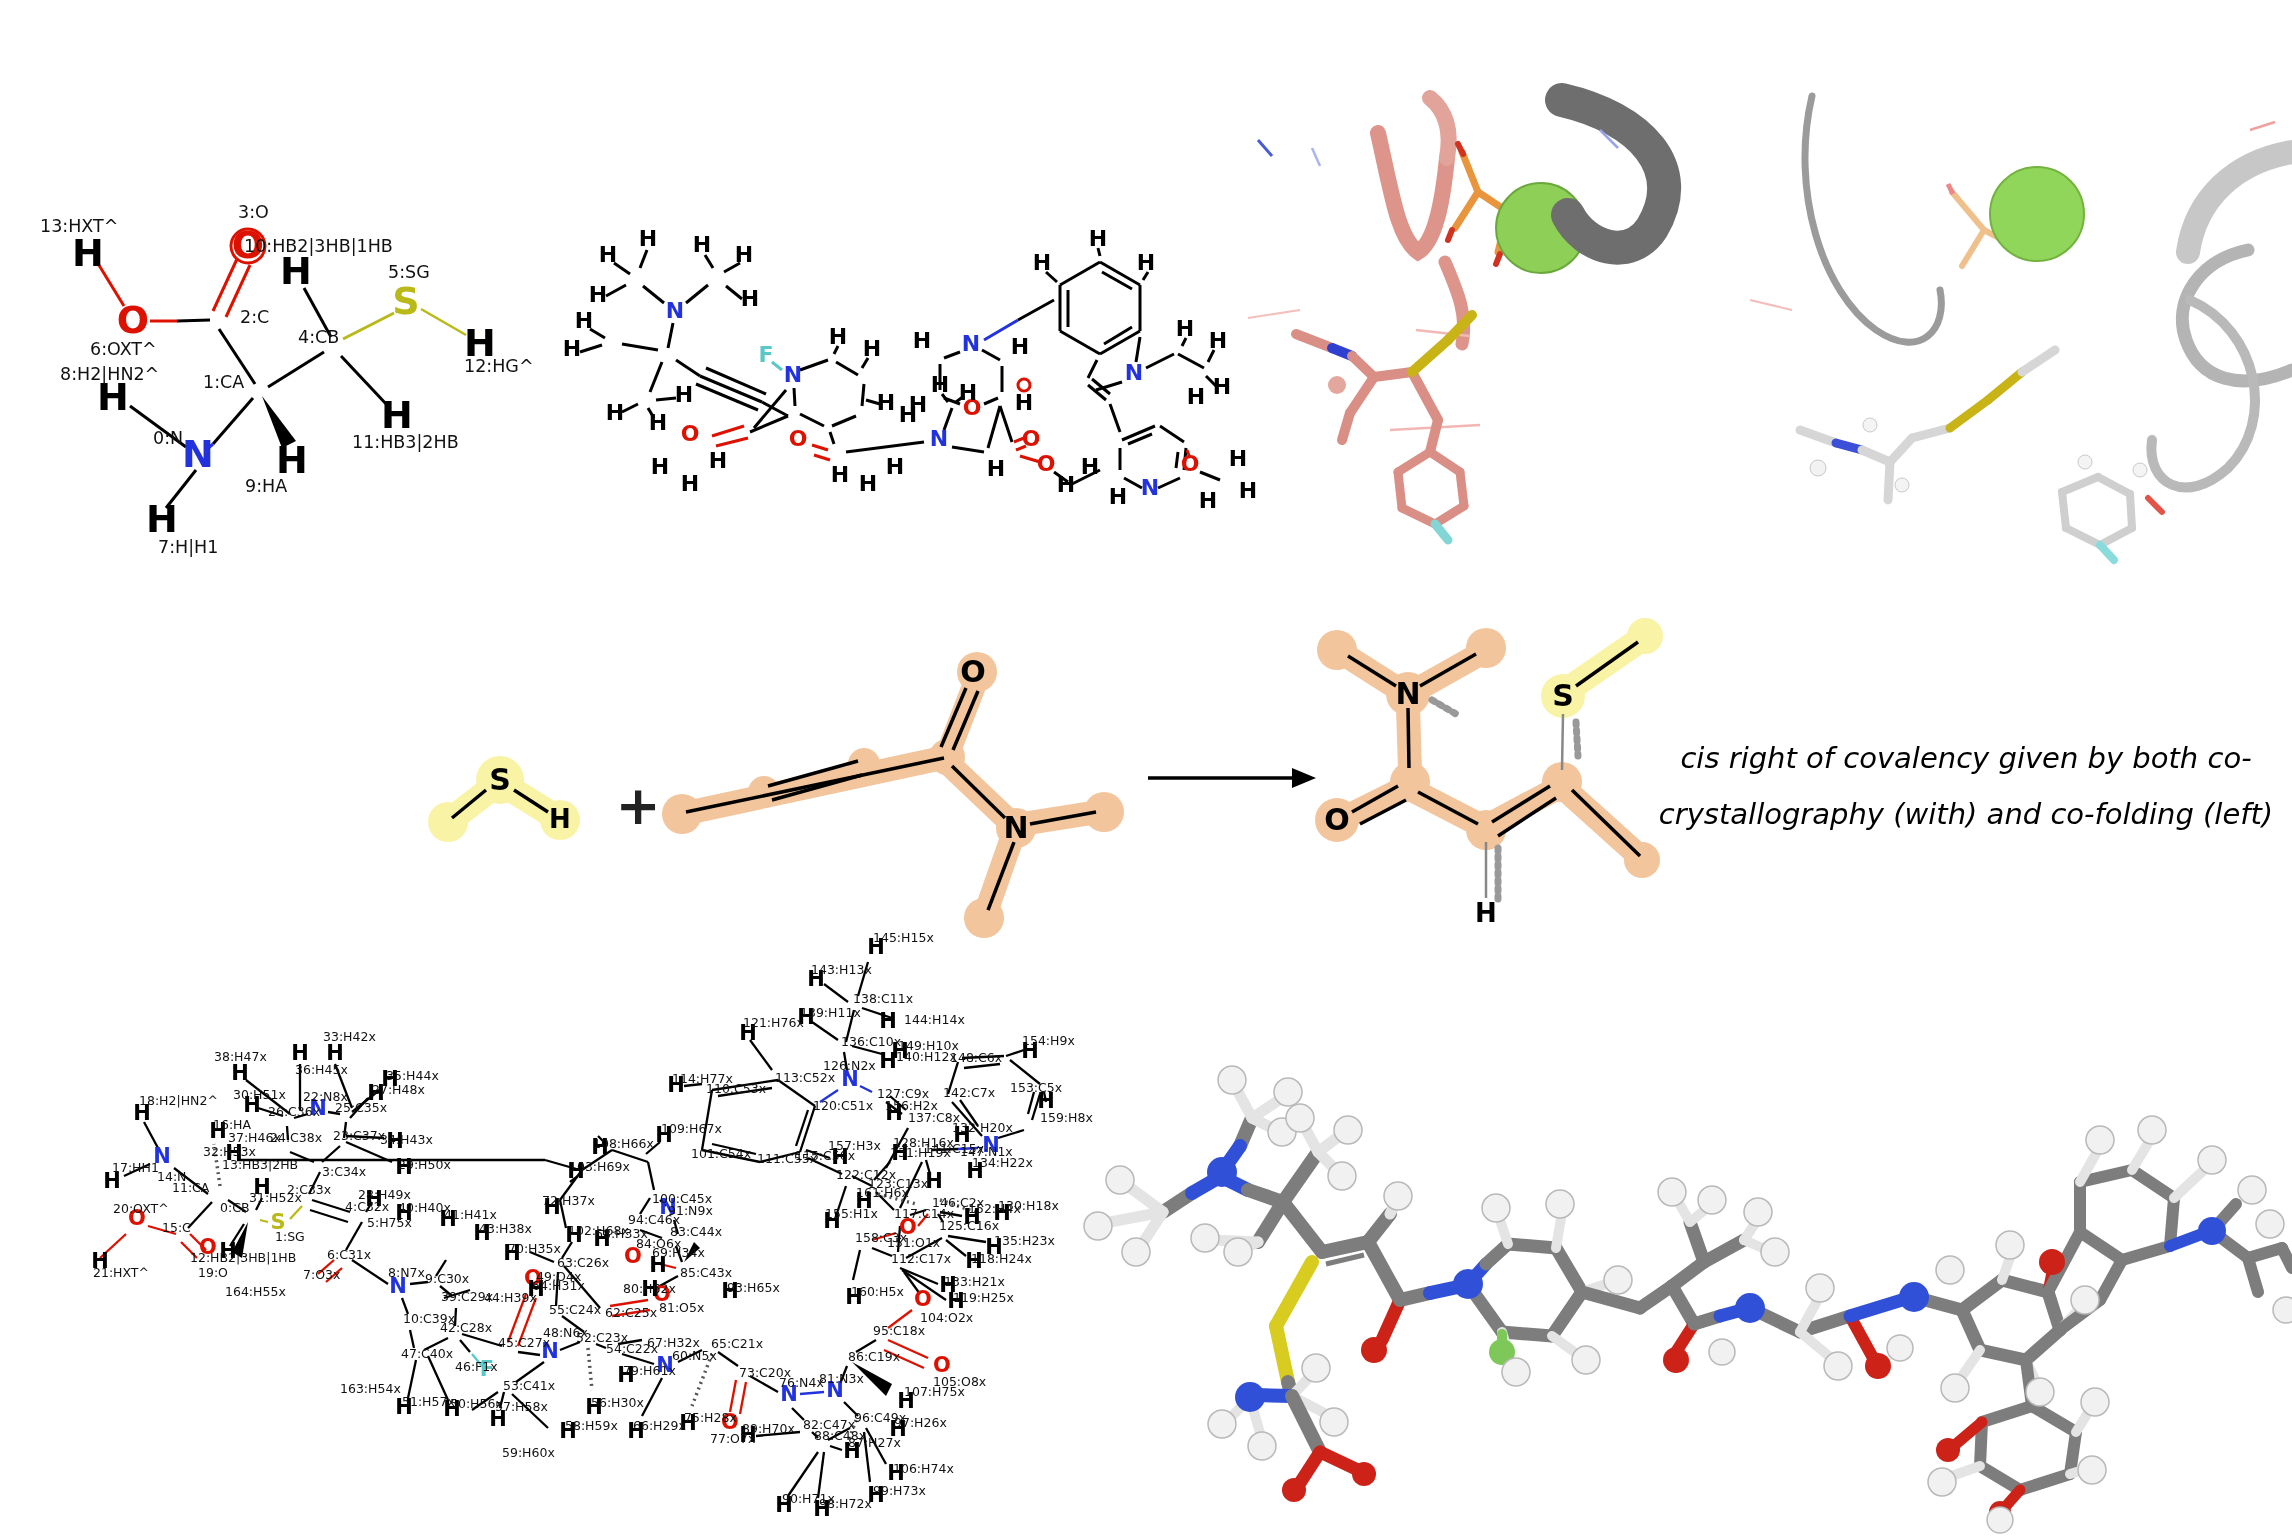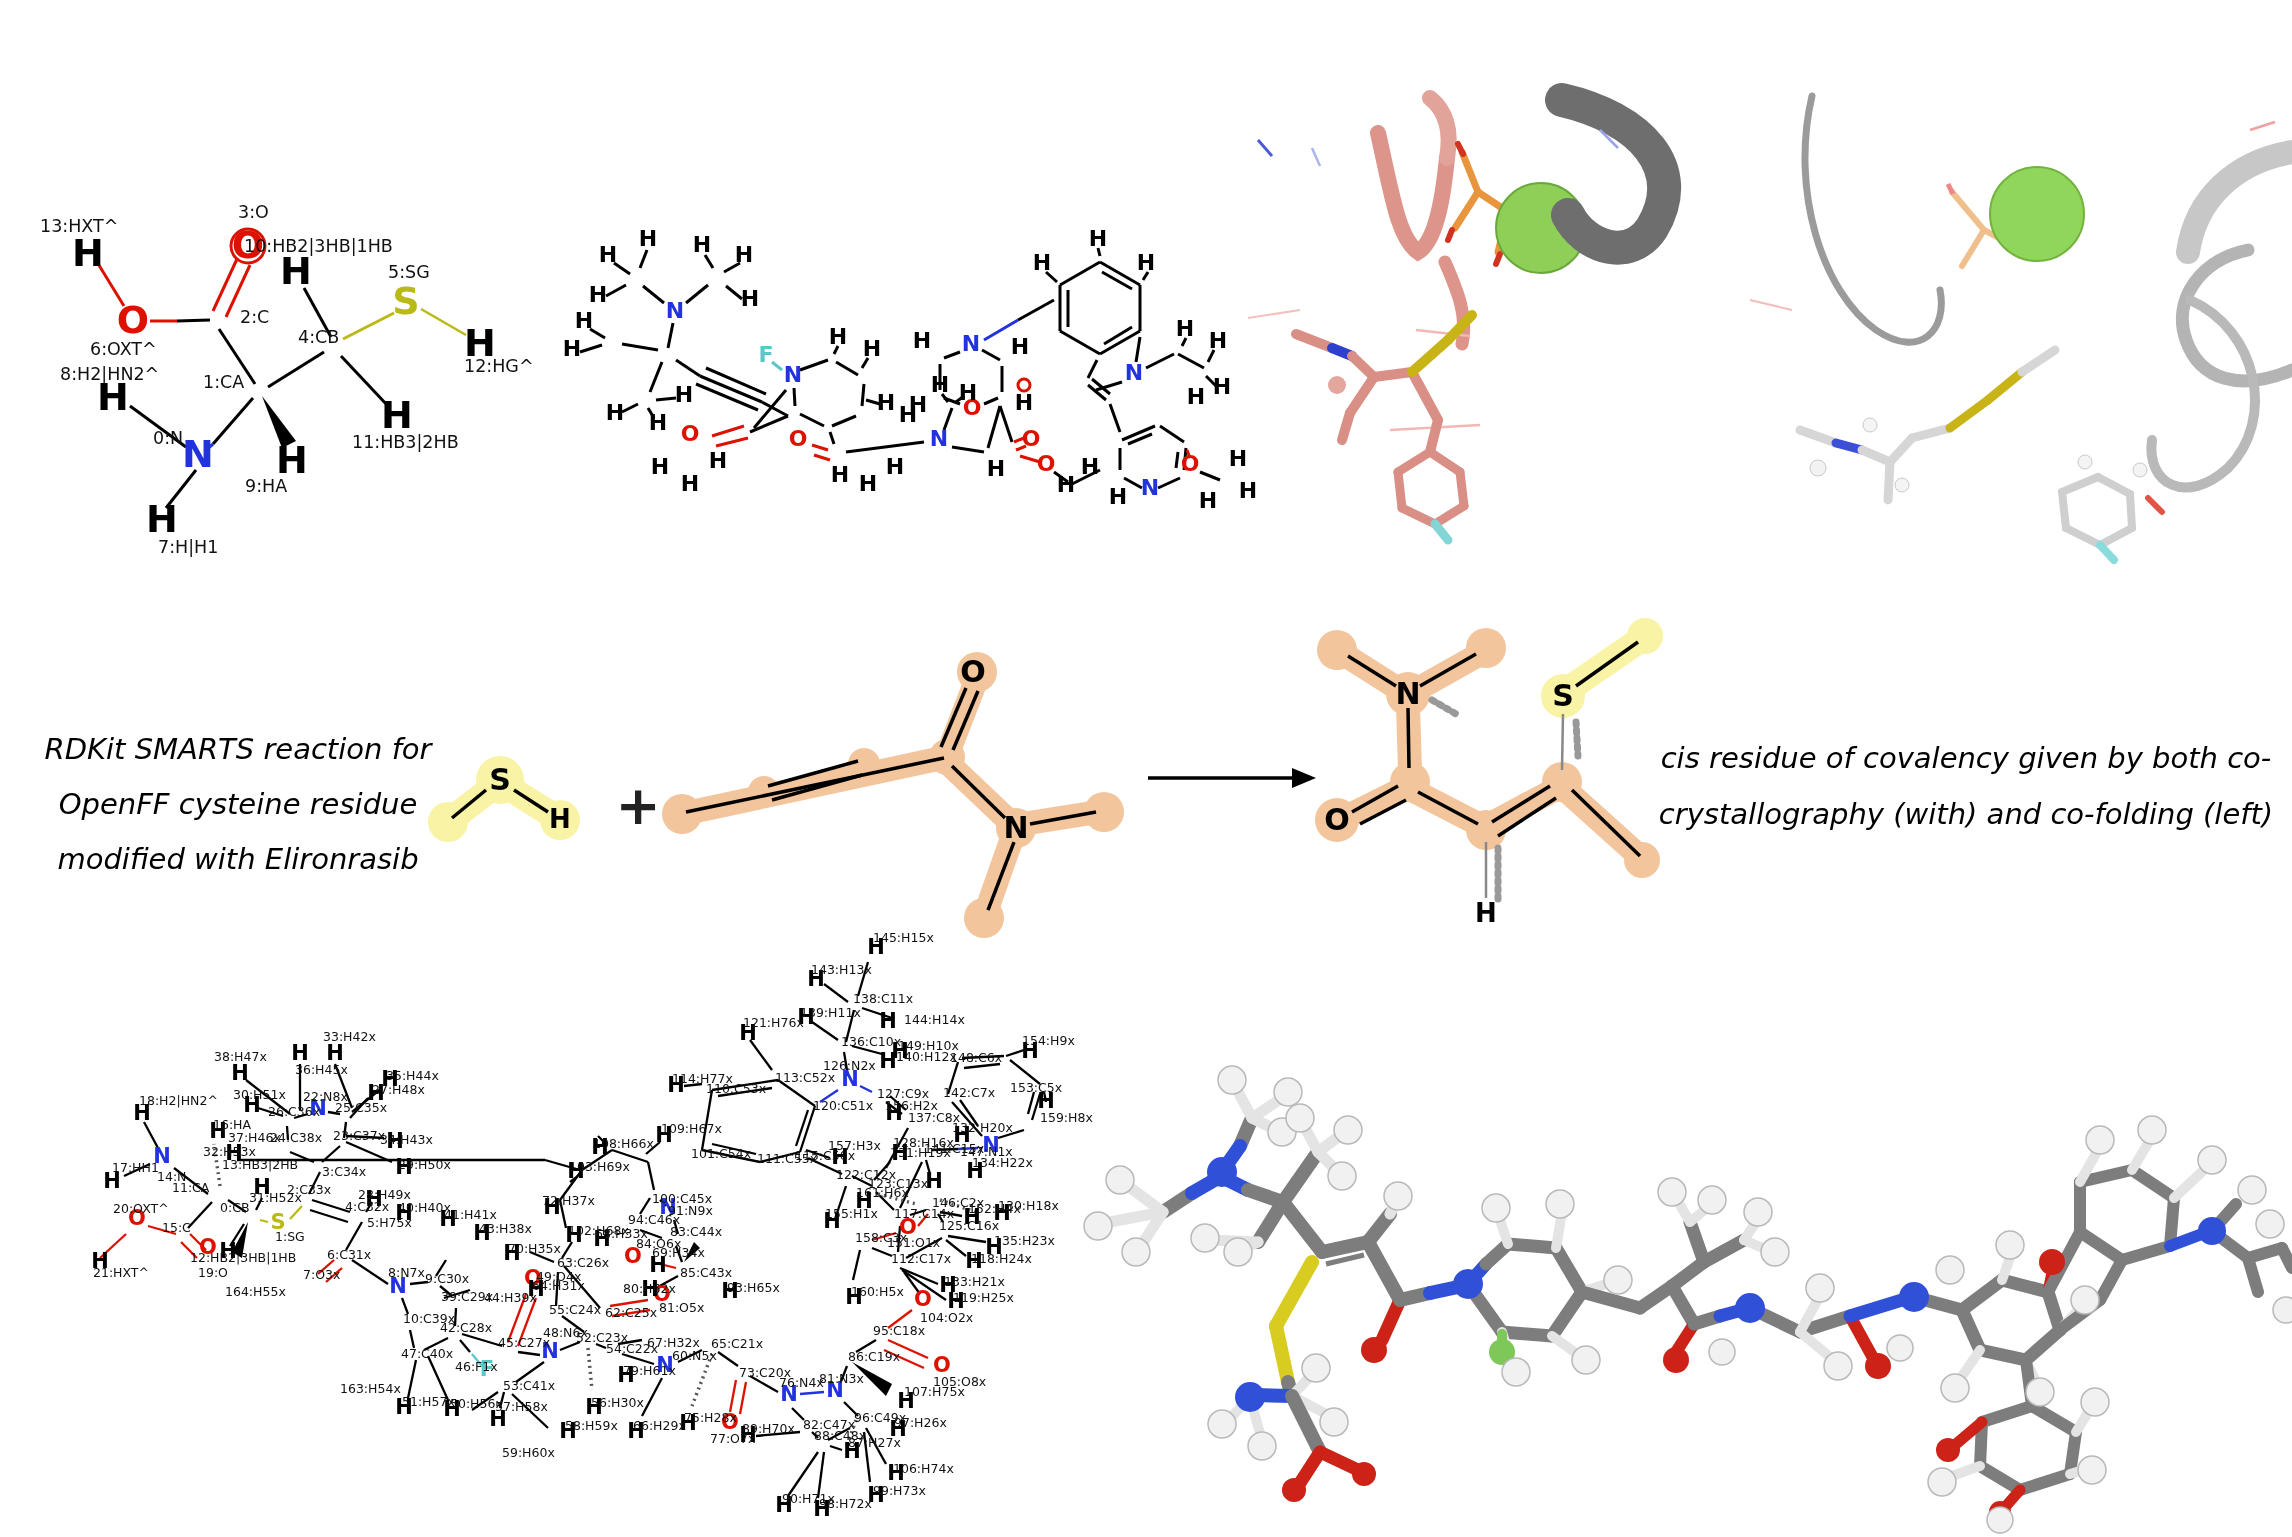--- a/index.html
+++ b/index.html
@@ -949,23 +949,18 @@
         <circle cx="2095" cy="1402" r="14" fill="#f1f1f1" stroke="#b9b9b9" stroke-width="1.5"></circle>
         <circle cx="2092" cy="1470" r="14" fill="#f1f1f1" stroke="#b9b9b9" stroke-width="1.5"></circle>
         <circle cx="2000" cy="1520" r="13" fill="#f1f1f1" stroke="#b9b9b9" stroke-width="1.5"></circle>
         <circle cx="1942" cy="1482" r="14" fill="#f1f1f1" stroke="#b9b9b9" stroke-width="1.5"></circle>
         <circle cx="2286" cy="1310" r="13" fill="#f1f1f1" stroke="#b9b9b9" stroke-width="1.5"></circle>
         <circle cx="1722" cy="1352" r="13" fill="#f1f1f1" stroke="#b9b9b9" stroke-width="1.5"></circle>
         <circle cx="1900" cy="1348" r="13" fill="#f1f1f1" stroke="#b9b9b9" stroke-width="1.5"></circle>
       </g>
     </svg>
 
-  <div class="cap capL">
-    <div>RDKit SMARTS reaction for</div>
-    <div>OpenFF cysteine residue</div>
-    <div>modified with Elironrasib</div>
-  </div>
 
   <div class="cap capR">
-    <div><b><span>cis</span></b><span> residue of covalency given by both co-</span></div>
+    <div><b><span>cis</span></b><span> right of covalency given by both co-</span></div>
     <div><span>crystallography </span><b><span>(with)</span></b><span> and co-folding </span><b><span>(left)</span></b></div>
   </div>
 </div>
 
 </body></html>

